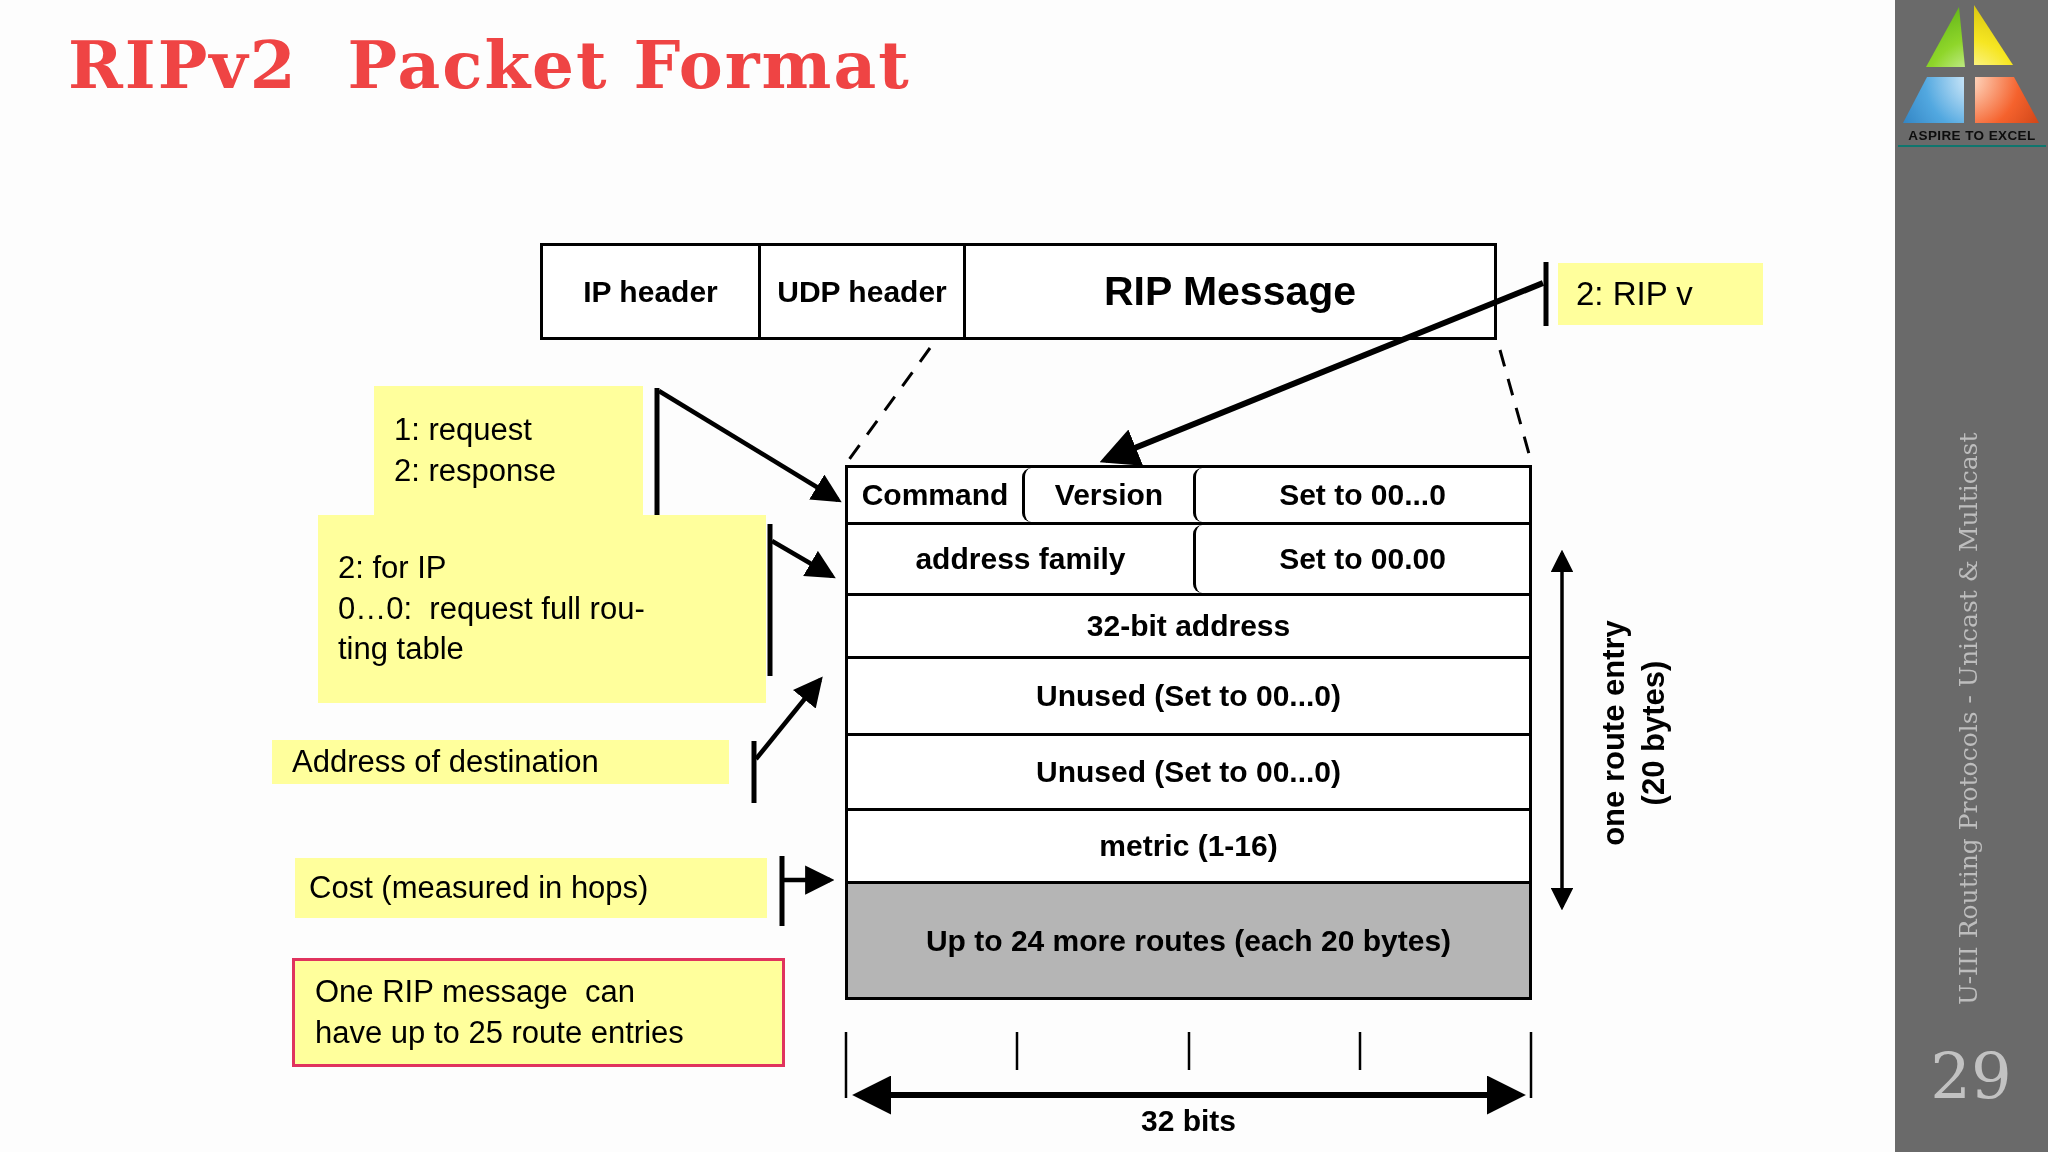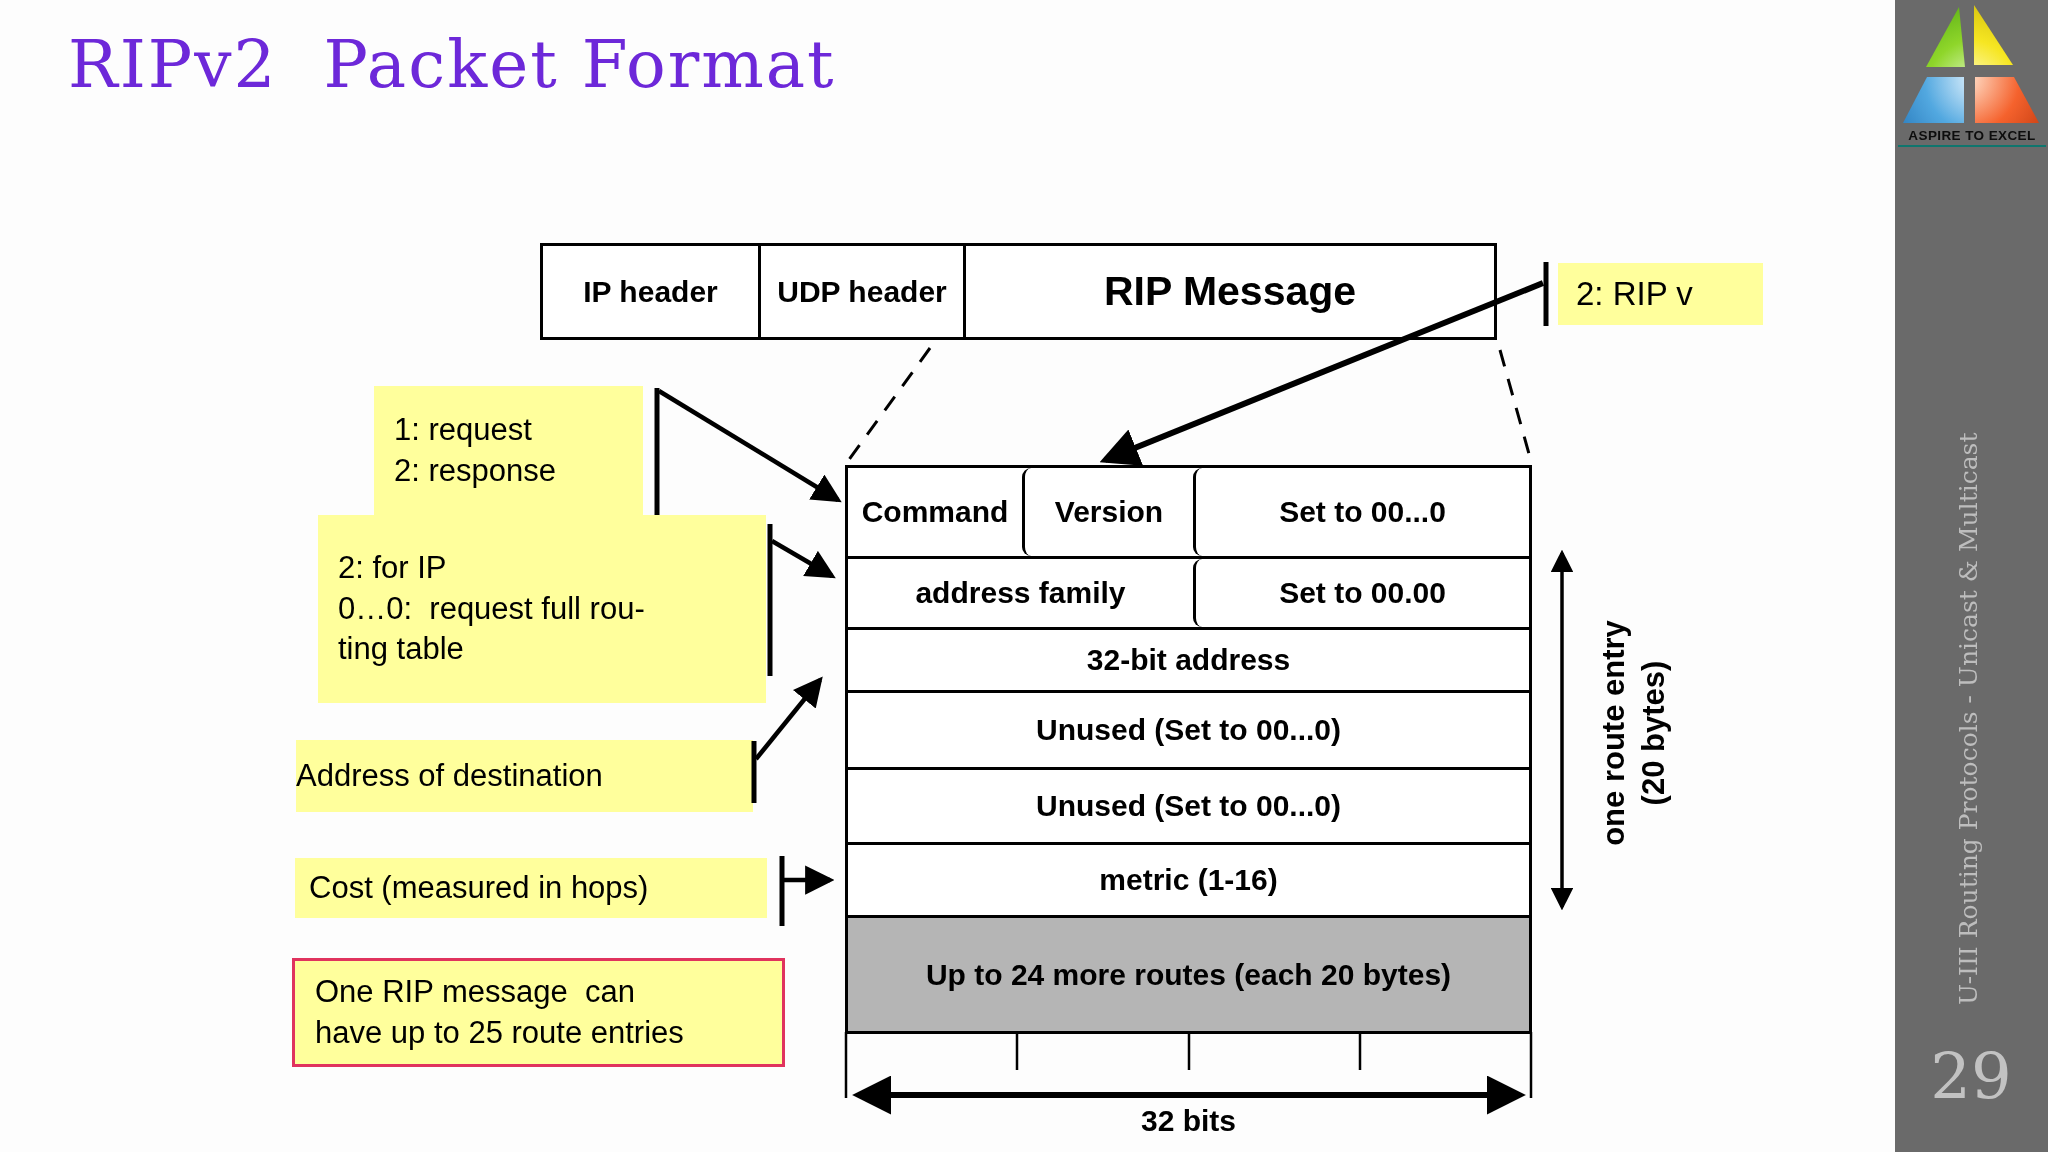--- a/index.html
+++ b/index.html
@@ -6,22 +6,22 @@
   .slide {
     position:relative; width:2048px; height:1152px;
     background:#fdfdfd; overflow:hidden;
     font-family:"Liberation Sans", sans-serif;
   }
 
   
   .title {
     position:absolute; left:68px; top:26px;
     font-family:"DejaVu Serif", serif;
-    font-weight:normal; font-size:66px; letter-spacing:2px;
-    color:#6d28d9; white-space:pre;
+    font-weight:bold; font-size:66px; letter-spacing:2px;
+    color:#ef4444; white-space:pre;
   }
 
   
   .sidebar {
     position:absolute; left:1895px; top:0; width:153px; height:1152px;
     background:#6a6a6a;
   }
   .sidebar-course {
     position:absolute; left:1712px; top:727px; width:520px; height:36px;
     transform:rotate(-90deg);
@@ -72,37 +72,37 @@
     position:absolute; left:845px; top:465px; width:687px;
     border:3px solid #000; box-sizing:border-box; background:#fff;
   }
   .prow { display:flex; box-sizing:border-box; }
   .prow + .prow { border-top:3px solid #000; }
   .pcell {
     display:flex; align-items:center; justify-content:center;
     font-weight:bold; font-size:30px; color:#000; box-sizing:border-box;
   }
   .pcell + .pcell { border-left:3px solid #000;border-radius:9px; }
-  .r1 { height:88px; } .r2 { height:71px; } .r3 { height:63px; }
+  .r1 { height:54px; } .r2 { height:71px; } .r3 { height:63px; }
   .r4 { height:77px; } .r5 { height:75px; } .r6 { height:73px; }
   .r7 { height:116px; background:#b5b5b5; }
   .w-command { width:174px; } .w-version { width:171px; } .w-rest { flex:1; }
   .w-family  { width:345px; }
   .full { flex:1; }
 
   
   .callout {
     position:absolute; background:#ffff9c; color:#000;
     font-size:31px; line-height:1.32; box-sizing:border-box;
     display:flex; flex-direction:column; justify-content:center;
   }
   .callout div { white-space:pre; }
   .lb-command { left:374px; top:386px; width:269px; height:129px; padding-left:20px; }
   .lb-family  { left:318px; top:515px; width:448px; height:188px; padding-left:20px; }
-  .lb-address { left:296px; top:740px; width:457px; height:72px;  }
+  .lb-address { left:272px; top:740px; width:457px; height:44px;  padding-left:20px; }
   .lb-metric  { left:295px; top:858px; width:472px; height:60px;  padding-left:14px; }
   .lb-note    { left:280px; top:958px; width:493px; height:109px; padding-left:20px;
                 border:3px solid #e0335e;margin-left:12px; }
   .lb-ripv    { left:1558px; top:263px; width:205px; height:62px; padding-left:18px; font-size:33px; }
 
   
   .route-entry {
     position:absolute; left:1447px; top:690px; width:380px; height:86px;
     transform:rotate(-90deg);
     font-weight:bold; font-size:31px; line-height:1.28; color:#000;

